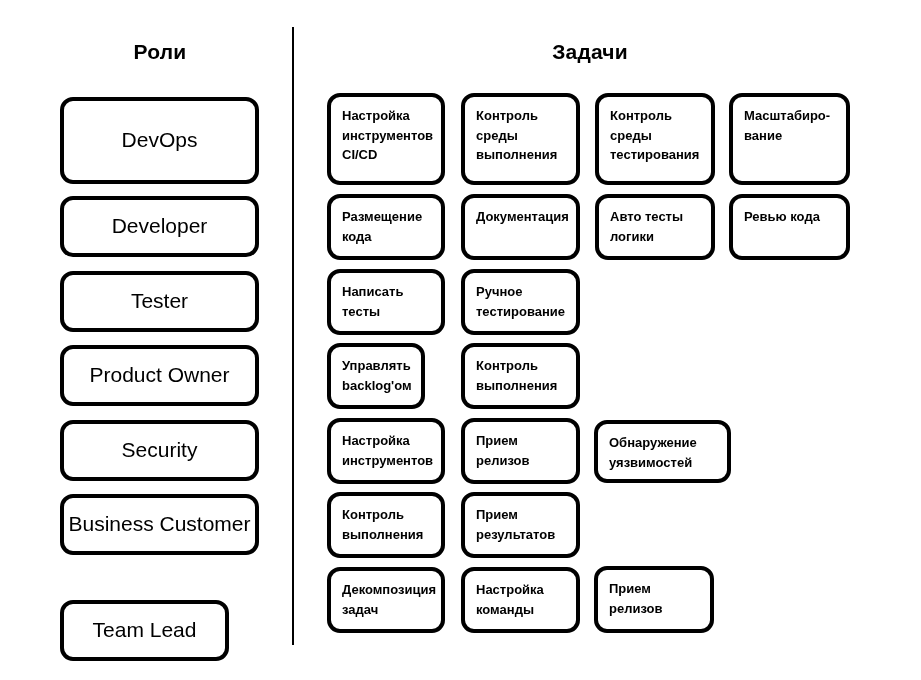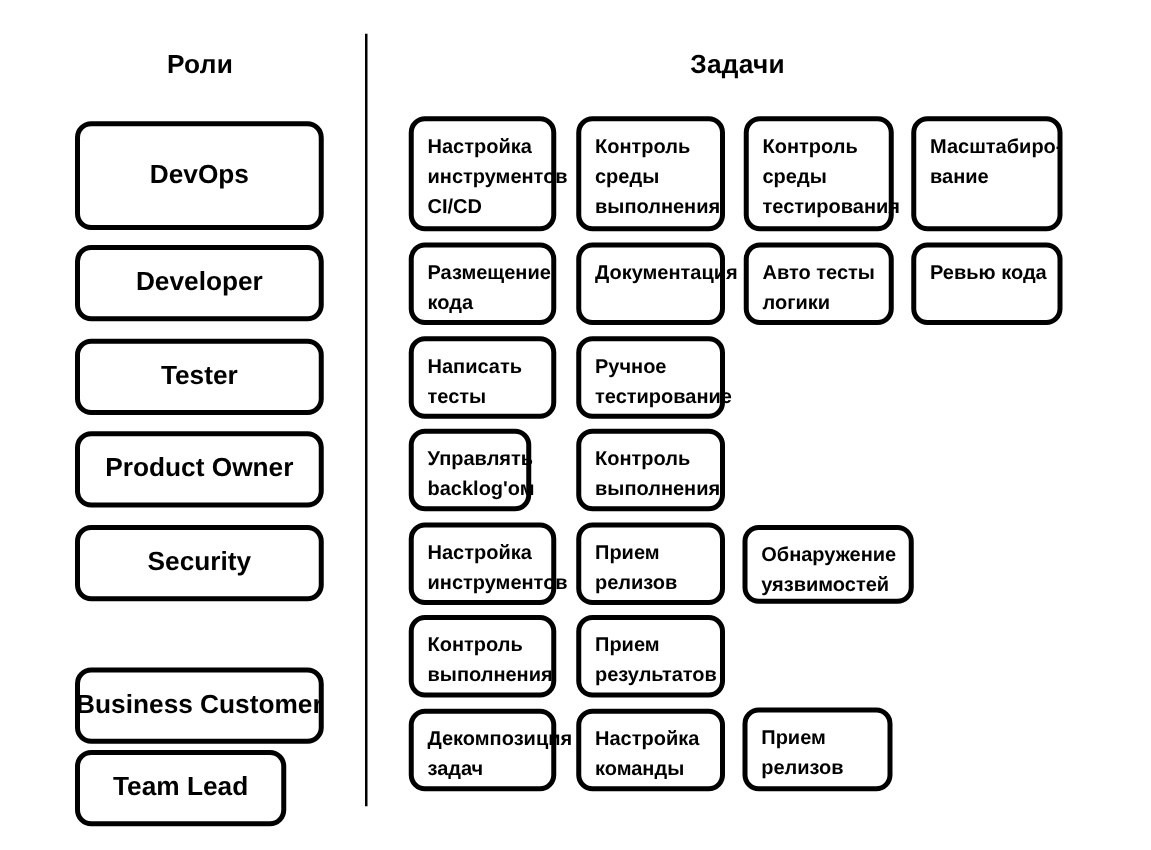--- a/index.html
+++ b/index.html
@@ -63,34 +63,34 @@
 
   
   .role-box {
     align-items: center;
     justify-content: center;
     left: 60px;
     width: 199px;
   }
   .role-box .box-label {
     font-size: 21px;
-    font-weight: bold;
+    font-weight: normal;
     text-align: left;
     line-height: 1.15;
     padding: 0 6px;
     white-space: nowrap;
   }
 
   
   .task-box {
     align-items: flex-start;
     justify-content: flex-start;
   }
   .task-box .box-label {
-    font-size: 16px;
+    font-size: 13px;
     font-weight: bold;
     text-align: left;
     line-height: 1.5;
     padding: 9px 0 0 11px;
     white-space: pre-line;
   }
 </style>
 </head>
 <body>
 
@@ -111,21 +111,21 @@
       </div>
       <div class="box role-box" style="left: 60px; top: 271px; width: 199px; height: 61px;">
         <div class="box-label">Tester</div>
       </div>
       <div class="box role-box" style="left: 60px; top: 345px; width: 199px; height: 61px;">
         <div class="box-label">Product Owner</div>
       </div>
       <div class="box role-box" style="left: 60px; top: 420px; width: 199px; height: 61px;">
         <div class="box-label">Security</div>
       </div>
-      <div class="box role-box" style="left: 60px; top: 494px; width: 199px; height: 61px; margin-top: 40px;">
+      <div class="box role-box" style="left: 60px; top: 494px; width: 199px; height: 61px;">
         <div class="box-label">Business Customer</div>
       </div>
       <div class="box role-box" style="left: 60px; top: 600px; width: 169px; height: 61px;">
         <div class="box-label">Team Lead</div>
       </div>
     </div>
   <div id="tasks-layer">
       <div class="box task-box" style="left: 327px; top: 93px; width: 118px; height: 92px;">
         <div class="box-label">Настройка
 инструментов

